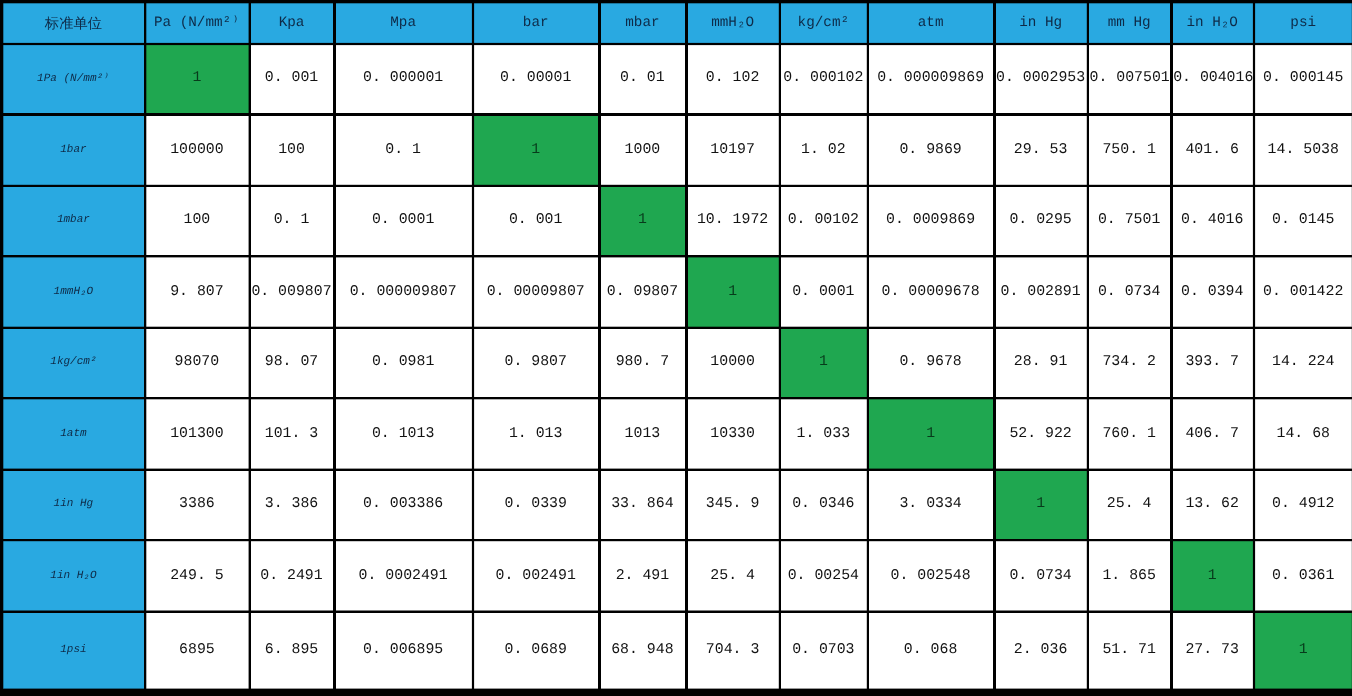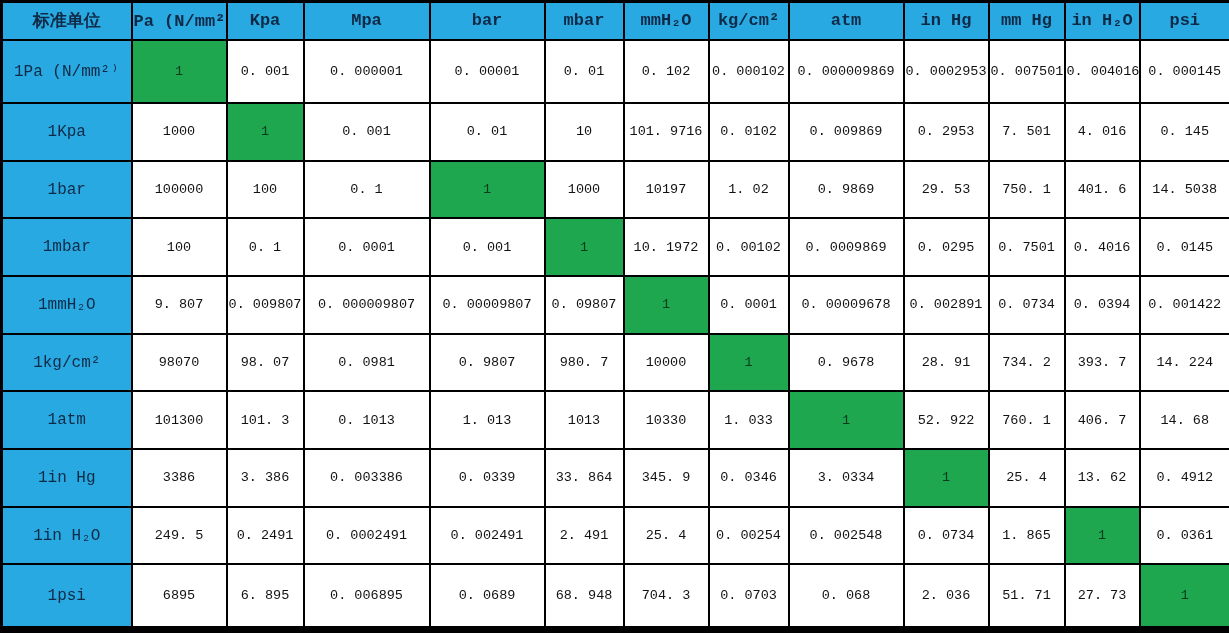--- a/index.html
+++ b/index.html
@@ -31,27 +31,27 @@
     vertical-align:middle;
     padding:0 1px;
     white-space:nowrap;
     overflow:hidden;
     font-weight:normal;
   }
   thead tr{height:38px;}
   thead th{
     background:var(--header-bg);
     color:var(--label-text);
-    font-size:17px;
-    font-weight:bold;
+    font-size:13px;
   }
   tbody th{
     background:var(--header-bg);
     color:var(--label-text);
-    font-size:16px;
+    font-size:10px;
+    font-style:italic;
   }
   tbody td{
     background:var(--cell-bg);
     color:var(--value-text);
     font-size:13.5px;
   }
   tbody td.diag{
     background:var(--diag-bg);
     color:#073b1b;
   }
@@ -102,35 +102,20 @@
         <td>0. 01</td>
         <td>0. 102</td>
         <td>0. 000102</td>
         <td>0. 000009869</td>
         <td>0. 0002953</td>
         <td>0. 007501</td>
         <td>0. 004016</td>
         <td>0. 000145</td>
       </tr>
       <tr>
-        <th>1Kpa</th>
-        <td>1000</td>
-        <td class="diag">1</td>
-        <td>0. 001</td>
-        <td>0. 01</td>
-        <td>10</td>
-        <td>101. 9716</td>
-        <td>0. 0102</td>
-        <td>0. 009869</td>
-        <td>0. 2953</td>
-        <td>7. 501</td>
-        <td>4. 016</td>
-        <td>0. 145</td>
-      </tr>
-      <tr>
         <th>1bar</th>
         <td>100000</td>
         <td>100</td>
         <td>0. 1</td>
         <td class="diag">1</td>
         <td>1000</td>
         <td>10197</td>
         <td>1. 02</td>
         <td>0. 9869</td>
         <td>29. 53</td>

